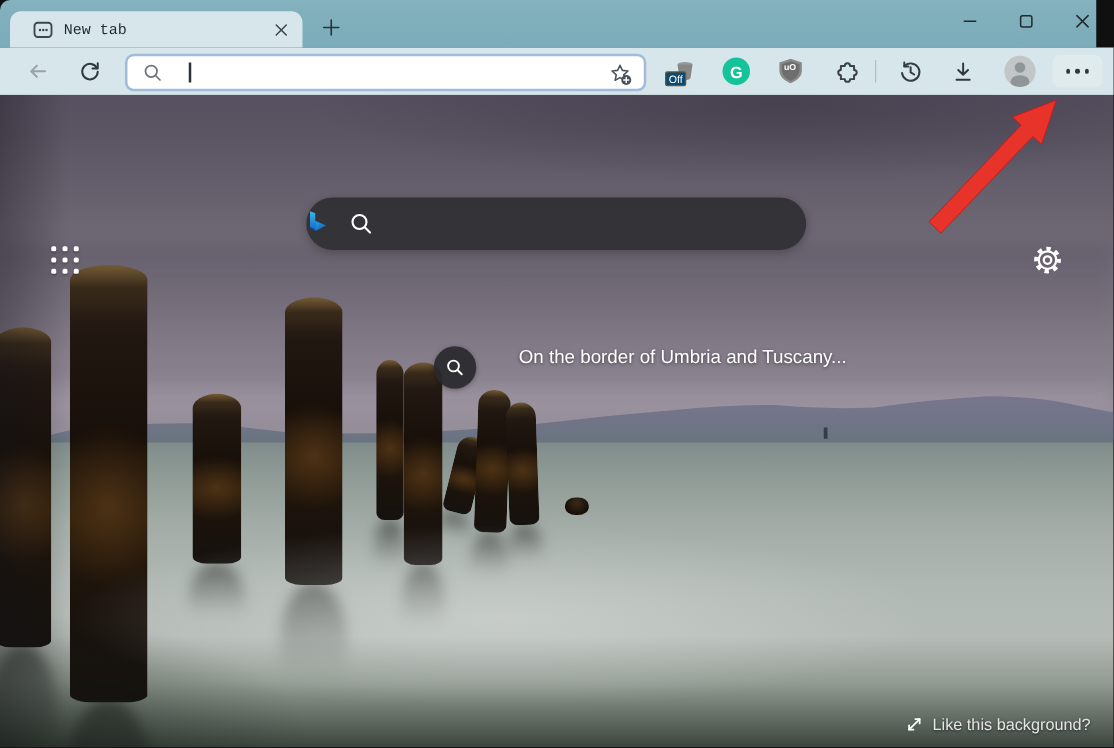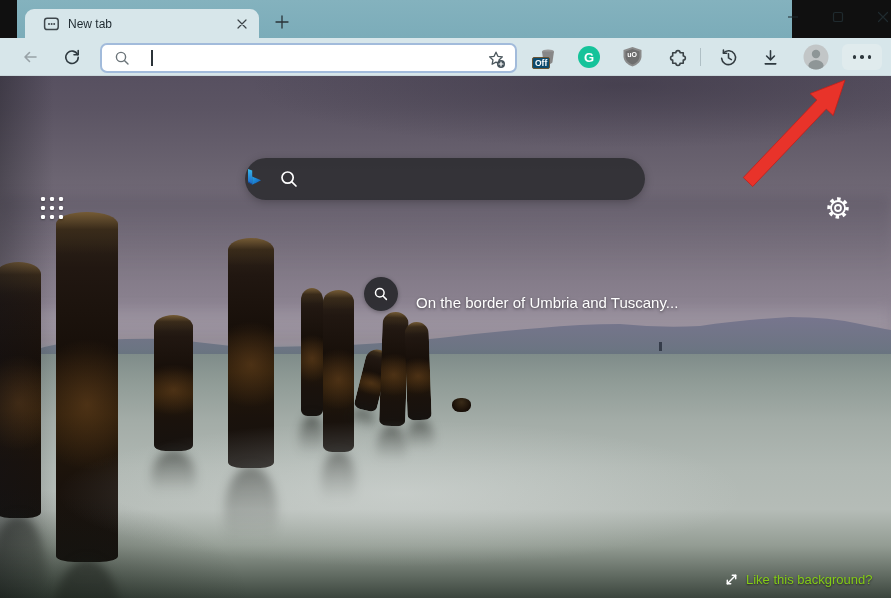--- a/index.html
+++ b/index.html
@@ -1,35 +1,35 @@
 <!DOCTYPE html>
 <html><head>
 <meta charset="utf-8">
 <style>
   html,body{margin:0;padding:0;background:#101010;font-family:"Liberation Sans",sans-serif;}
   .stage{position:relative;width:891px;height:598px;overflow:hidden;border-radius:8px 8px 0 0;}
   
-  .tabbar{position:absolute;left:17px;top:0;width:775px;height:38px;background:linear-gradient(180deg,#84B2BE,#7BACB9);}
+  .tabbar{position:absolute;left:0;top:0;width:877px;height:38px;background:linear-gradient(180deg,#84B2BE,#7BACB9);font-family:Liberation Mono, monospace;}
   .tab{position:absolute;left:8px;top:9px;width:234px;height:29px;background:#D7E6EA;border-radius:9px 9px 0 0;display:flex;align-items:center;}
   .tab-favicon{margin-left:18px;width:17px;height:16px;display:flex;align-items:center;justify-content:center;}
   .tab-label{margin-left:8px;font-size:12px;color:#1F2A30;flex:1;white-space:nowrap;overflow:hidden;}
   .tab-close{width:18px;height:18px;margin-right:8px;display:flex;align-items:center;justify-content:center;border-radius:4px;cursor:pointer;}
   .newtab-btn{position:absolute;left:251px;top:8px;width:28px;height:28px;display:flex;align-items:center;justify-content:center;border-radius:6px;}
   .win-btn{position:absolute;top:2px;width:30px;height:30px;display:flex;align-items:center;justify-content:center;}
   .win-min{left:761px}.win-max{left:806px}.win-close{left:851px}
   
   .toolbar{position:absolute;left:0;top:38px;width:891px;height:38px;background:#D7E6EA;box-shadow:inset 0 -1px 0 rgba(0,0,0,.06);}
   .tbtn{position:absolute;top:4px;width:30px;height:30px;display:flex;align-items:center;justify-content:center;border-radius:6px;}
   .addr{position:absolute;left:100px;top:5px;width:417px;height:30px;background:#fff;border:2px solid #A2BBDB;border-radius:7px;box-sizing:border-box;display:flex;align-items:center;}
   .addr input{position:absolute;left:40px;top:2px;width:330px;height:22px;border:none;outline:none;font-size:13px;background:transparent;color:#222;}
   .addr-search{margin-left:12px;display:flex;}
   .caret{position:absolute;left:49px;top:5px;width:1.5px;height:16px;background:#2B3338;}
   .addr-star{position:absolute;right:8px;top:3px;width:22px;height:22px;display:flex;align-items:center;justify-content:center;}
   .divider{position:absolute;left:700px;top:10px;width:1px;height:18px;background:#AFBFC5;}
-  .ext-badge{position:absolute;left:-5px;bottom:-2px;background:#0c4a6e;border:1px solid #6C5532;color:#fff;font-size:8.5px;font-weight:bold;padding:0 2px;border-radius:2px;line-height:10px;}
+  .ext-badge{position:absolute;left:-5px;bottom:-2px;background:#0c4a6e;border:1px solid #6C5532;color:#fff;font-size:8.5px;font-weight:normal;padding:0 2px;border-radius:2px;line-height:10px;}
   .gram{width:22px;height:22px;border-radius:50%;display:flex;align-items:center;justify-content:center;color:#fff;font-weight:bold;font-size:13px;}
   .ubx{position:relative;width:21px;height:22px;display:flex;align-items:center;justify-content:center;}
   .ubx span{position:absolute;top:5px;left:0;width:100%;text-align:center;color:#fff;font-size:7px;font-weight:bold;}
   .more-btn{position:absolute;left:842px;top:6px;width:40px;height:26px;background:#E0EBED;border-radius:6px;display:flex;align-items:center;justify-content:center;gap:4px;}
   .more-btn i{width:3.5px;height:3.5px;border-radius:50%;background:#2E383D;display:block;}
   
   .content{position:absolute;left:0;top:76px;width:891px;height:522px;overflow:hidden;}
   .wall{position:absolute;inset:0;background:linear-gradient(180deg,
     #575060 0%,#5B5463 6%,#6A6370 18%,#7B7380 32%,#8B8290 44%,#958D98 51%,
     #90929B 52.3%,#7E8B89 53%,#8E9A95 58%,#A3ACA7 66%,#B0B8B3 75%,#B5BCB7 83%,
@@ -61,25 +61,25 @@
   .buoy{position:absolute;left:659px;top:266px;width:3px;height:9px;background:#2C3340;opacity:.85;}
   
   .grid-btn{position:absolute;left:30px;top:110px;width:44px;height:44px;display:flex;align-items:center;justify-content:center;}
   .grid-dots{display:grid;grid-template-columns:repeat(3,4.5px);grid-template-rows:repeat(3,4.5px);gap:4.5px;}
   .grid-dots i{background:#fff;border-radius:1.3px;box-shadow:0 1px 2px rgba(0,0,0,.35);}
   .gear-btn{position:absolute;left:820px;top:114px;width:36px;height:36px;display:flex;align-items:center;justify-content:center;}
   .pill{position:absolute;left:245px;top:82px;width:400px;height:42px;border-radius:21px;background:rgba(42,42,46,.85);box-shadow:0 2px 8px rgba(0,0,0,.25);display:flex;align-items:center;}
   .pill-text{margin-left:18px;font-size:15.5px;color:#C6C6CA;flex:1;}
   .pill-bing{margin-right:16px;display:flex;}
   .pill-mag{margin-right:16px;display:flex;}
-  .cap{position:absolute;left:364px;top:201px;display:flex;align-items:flex-end;}
+  .cap{position:absolute;left:347px;top:201px;display:flex;align-items:flex-start;gap:16px;}
   .cap-btn{width:34px;height:34px;border-radius:50%;background:rgba(40,40,45,.92);display:flex;align-items:center;justify-content:center;box-shadow:0 1px 4px rgba(0,0,0,.3);}
   .cap-text{margin-left:18px;color:#fff;font-size:15px;text-shadow:0 1px 3px rgba(0,0,0,.55);}
   .likebg{position:absolute;left:724px;top:496px;display:flex;align-items:center;gap:7px;}
-  .likebg span{color:#84cc16;font-size:13px;text-shadow:0 1px 2px rgba(0,0,0,.6);}
+  .likebg span{color:#e5e5e5;font-size:13px;text-shadow:0 1px 2px rgba(0,0,0,.6);}
   .arrow-svg{position:absolute;left:0;top:0;pointer-events:none;z-index:50;}
 </style>
 </head>
 <body>
 
 <div class="stage">
 
   <div class="tabbar">
     <div class="tab">
       <span class="tab-favicon">

